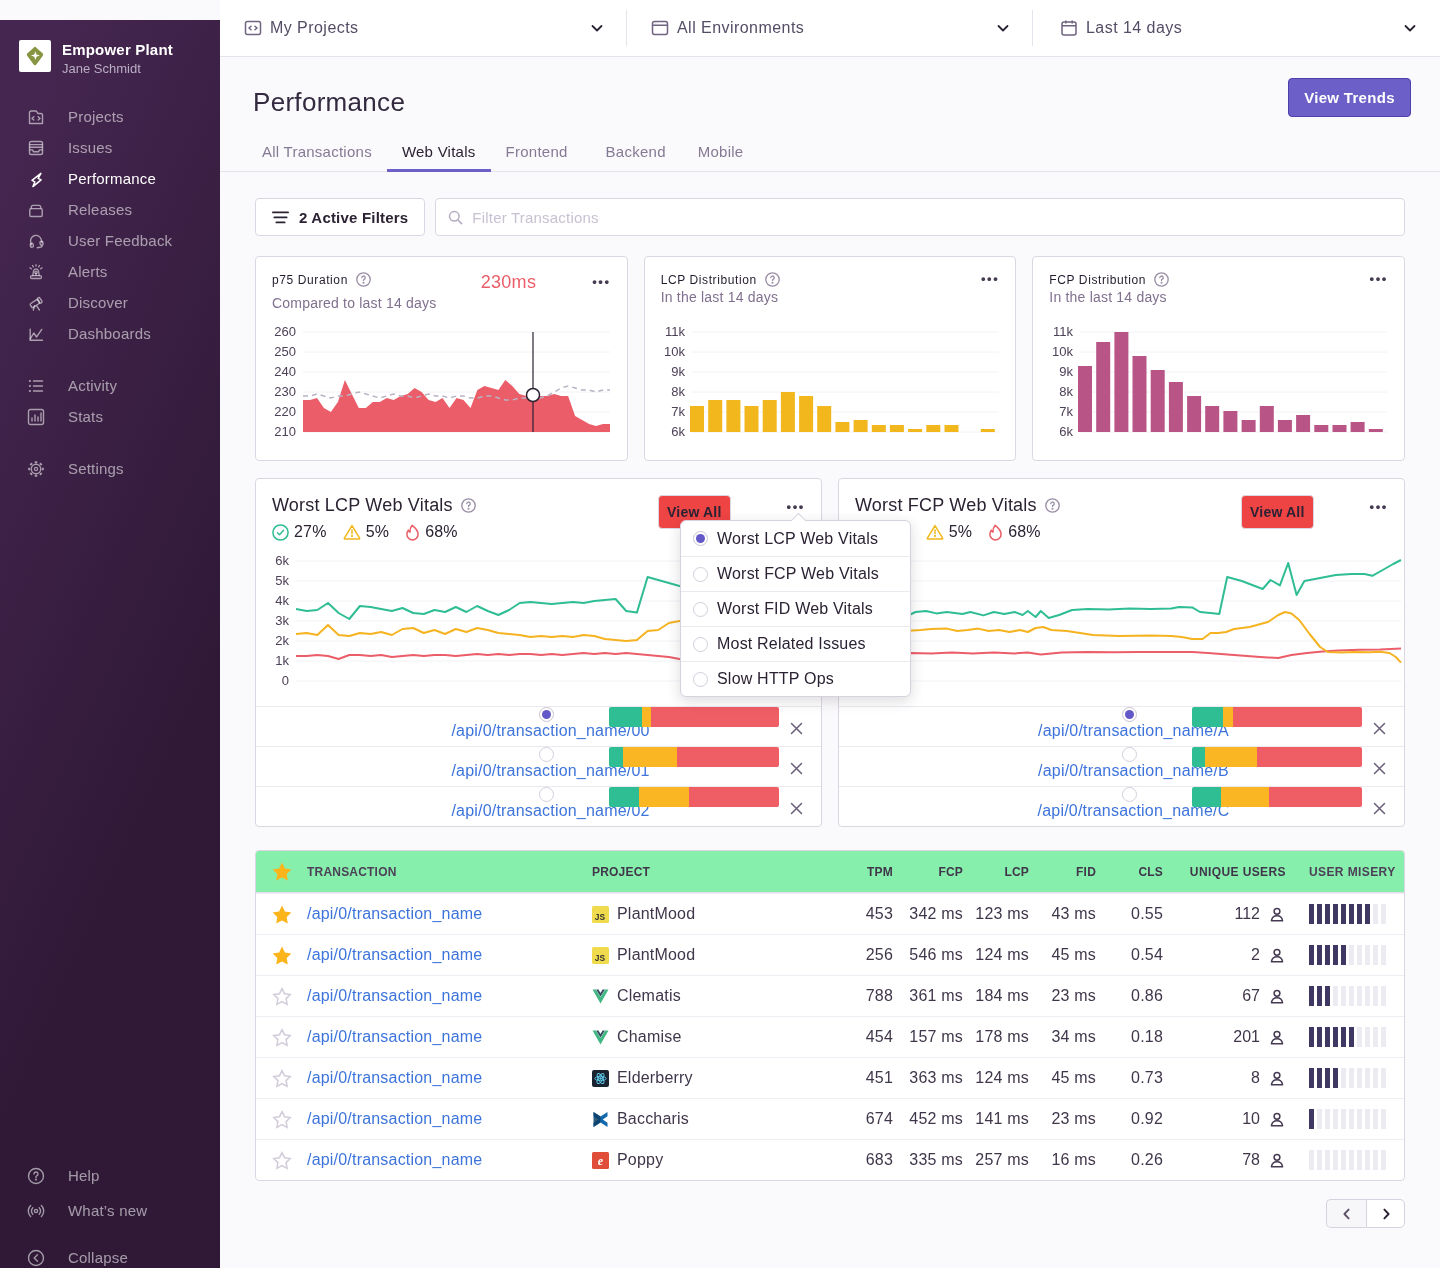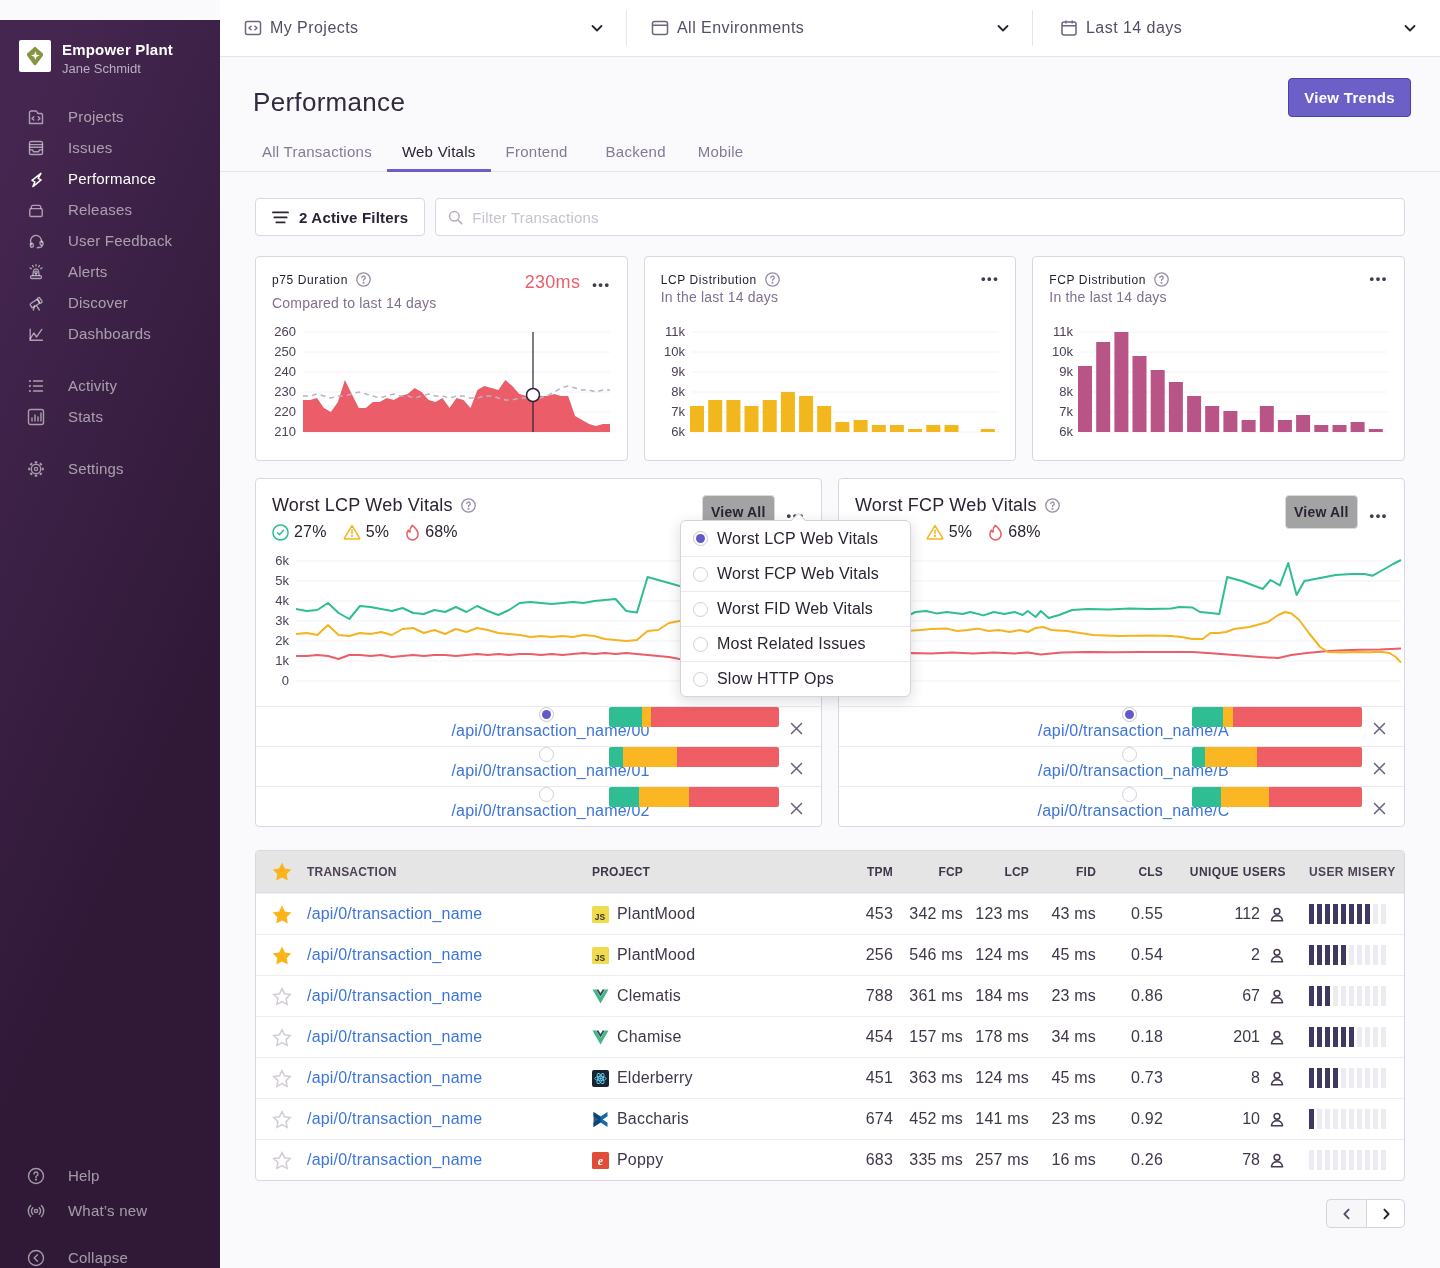--- a/index.html
+++ b/index.html
@@ -42,32 +42,32 @@
 .search { flex:1; margin-left:10px; height:38px; background:#fff; border:1px solid #dcd6e2; border-radius:4px;
   display:flex; align-items:center; padding:0 12px; }
 .search .ph { color:#c8c1d2; font-size:15px; margin-left:9px; letter-spacing:.2px;}
 .cards3 { display:flex; gap:16px; margin-top:20px; }
 .card { background:#fff; border:1px solid #dcd6e2; border-radius:4px; position:relative; }
 .card.small { width:373px; height:205px; }
 .card .chead { padding:15px 16px 0; display:flex; align-items:flex-start; }
 .ctitle { font-size:12px; font-weight:normal; color:#241c2e; letter-spacing:.6px; display:flex; align-items:center;}
 .ctitle-lg { font-size:18px; font-weight:normal; color:#2b2233; letter-spacing:.2px; display:flex; align-items:center;}
 .qmark { display:inline-flex; margin-left:8px; }
-.cright { margin-left:auto; display:flex; align-items:flex-end; }
+.cright { margin-left:auto; display:flex; align-items:center;gap:44px; }
 .redval { color:#eb5d68; font-size:18px; letter-spacing:.3px; }
 .dots { color:#453b50; font-weight:bold; font-size:13px; letter-spacing:1.6px; margin-left:12px; position:relative; top:-1px;}
 .csub { padding:2px 16px 0; font-size:14px; color:#80708f; letter-spacing:.2px; }
 .p75chart { position:absolute; left:0; top:64px; }
 .cards2 { display:flex; gap:16px; margin-top:17px; }
 .card.wide { width:567px; height:349px; }
 .vhead { padding:16px 16px 0; display:flex; align-items:flex-start; }
 .vstats { display:flex; align-items:center; margin-top:-6px; padding:0 16px; font-size:16px; color:#2b2233; position:relative; z-index:2;}
 .vstats svg { margin-right:0; }
 .vstats .pct { margin-right:16px; letter-spacing:.2px; }
-.btn-viewall { background:#a3a3a3; border:1px solid #dcd6e2; border-radius:4px; height:34px; padding:0 8px;
+.btn-viewall { background:#ef4444; border:1px solid #dcd6e2; border-radius:4px; height:34px; padding:0 8px;
   font-size:14px; font-weight:bold; color:#2b2233; display:flex; align-items:center; letter-spacing:.2px;}
 .vitalchart { position:absolute; left:0; top:67px; }
 .vhead .dots { top:-6px; }
 .vrows { position:absolute; left:0; bottom:0; width:100%; }
 .vrow { height:40px; border-top:1px solid #ece8f0; display:flex; align-items:center; padding-left:16px; position:relative;flex-direction:column;}
 .vrow .link { font-size:16px; color:#3d74db; margin-left:8px; letter-spacing:.2px; }
 .radio { width:15px; height:15px; border-radius:50%; border:1.5px solid #d4cedb; background:#fff; flex:none; position:relative;}
 .radio.sel { border-color:#cac3d3; }
 .radio.sel:after { content:""; position:absolute; left:1.5px; top:1.5px; width:9px; height:9px; border-radius:50%; background:#6358c8; }
 .vbar { position:absolute; display:flex; height:20px; border-radius:2px; overflow:hidden; }
@@ -75,21 +75,21 @@
 .xicon { position:absolute; }
 .menu { position:absolute; left:424px; top:41px; width:231px; background:#fff; border:1px solid #d8d2df;
   border-radius:6px; box-shadow:0 4px 14px rgba(43,34,51,.16); z-index:40; }
 .menu:before { content:""; position:absolute; top:-6px; left:112px; width:10px; height:10px; background:#fff;
   border-left:1px solid #d8d2df; border-top:1px solid #d8d2df; transform:rotate(45deg); }
 .mi { display:flex; align-items:center; height:35px; padding-left:12px; font-size:16px; color:#2b2233; border-top:1px solid #ece8f0; letter-spacing:.2px;}
 .mi:first-child { border-top:none; }
 .mi .radio { margin-right:9px; }
 .table { margin-top:23px; background:#fff; border:1px solid #dcd6e2; border-radius:4px; overflow:hidden; }
 .trow { display:flex; align-items:center; height:41px; border-top:1px solid #f0ecf3; font-size:16px; }
-.trow.head { background:#e5e5e5; height:42px; border-top:none; border-bottom:1px solid #e2dde8;
+.trow.head { background:#86efac; height:42px; border-top:none; border-bottom:1px solid #e2dde8;
   font-size:12px; font-weight:bold; color:#4d4158; letter-spacing:.4px; }
 .c-star { width:51px; display:flex; justify-content:center; flex:none; }
 .c-tx { width:285px; flex:none; color:#3d74db; letter-spacing:.2px;}
 .trow.head .c-tx { color:#4d4158; }
 .c-proj { width:180px; flex:none; display:flex; align-items:center; color:#40364a; letter-spacing:.2px;}
 .c-proj svg, .c-proj .picon { margin-right:8px; flex:none;}
 .c-num { flex:none; text-align:right; color:#40364a; letter-spacing:.2px;}
 .c-tpm { width:121px; } .c-fcp { width:70px; } .c-lcp { width:66px; } .c-fid { width:67px; } .c-cls { width:67px; }
 .c-uu { width:123px; flex:none; display:flex; align-items:center; justify-content:flex-end; color:#40364a;}
 .c-uu svg { margin-left:8px; }

